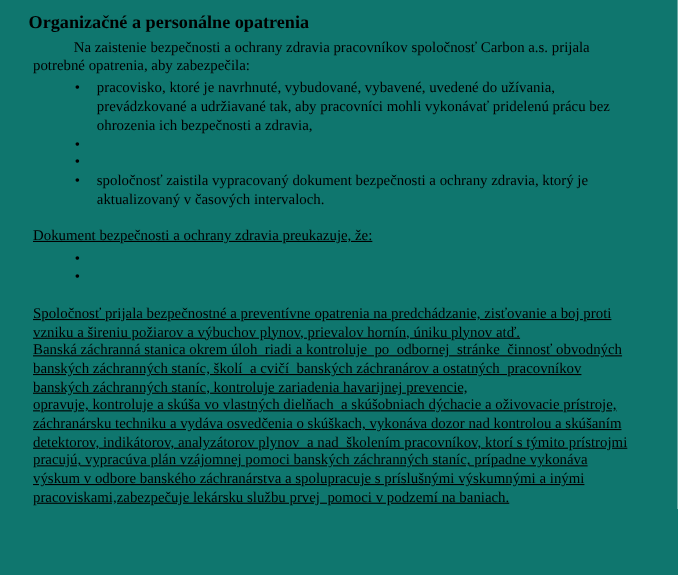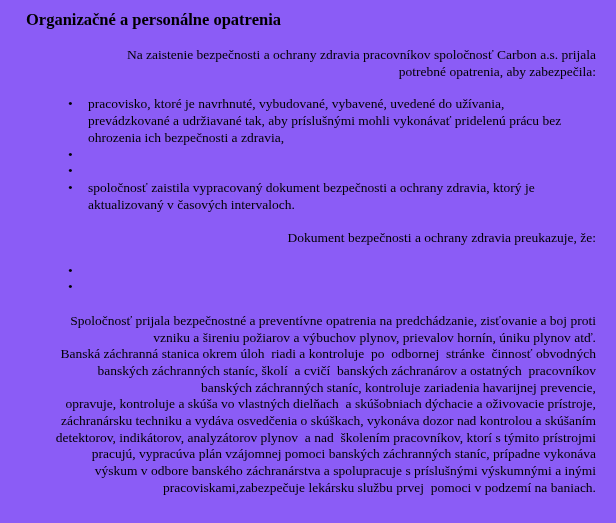--- a/index.html
+++ b/index.html
@@ -10,43 +10,43 @@
   body {
     width: 616px;
     height: 523px;
     overflow: hidden;
   }
   .page {
     box-sizing: border-box;
     width: 616px;
     height: 523px;
     padding: 9px 4px 0 26px;
-    background: #8b5cf6;
+    background: #0f766e;
     color: #000000;
     font-family: "Liberation Serif", "DejaVu Serif", serif;
     font-size: 13.5px;
     line-height: 16.7px;
   }
   .doc-title {
     margin: 0;
     font-size: 16.5px;
     line-height: 22px;
     font-weight: bold;
     white-space: pre-wrap;
   }
   .para {
-    margin: 16px;
+    margin: 4px;
     white-space: pre-wrap;
-    text-align: right;
   }
   .para.first-indent {
     text-indent: 37px;
   }
   .blank-above {
     margin-top: 16.7px;
+    text-decoration: underline;
   }
   ul.bullet-list {
     margin: 0;
     padding: 0;
     list-style: none;
   }
   ul.bullet-list li {
     display: flex;
     align-items: flex-start;
   }
@@ -68,21 +68,21 @@
 
   <h1 class="doc-title">Organizačné a personálne opatrenia</h1>
 
   <p class="para first-indent">Na zaistenie bezpečnosti a ochrany zdravia pracovníkov spoločnosť Carbon a.s. prijala
 potrebné opatrenia, aby zabezpečila:</p>
 
   <ul class="bullet-list">
     <li>
       <span class="bullet-marker">•</span>
       <span class="li-text">pracovisko, ktoré je navrhnuté, vybudované, vybavené, uvedené do užívania,
-prevádzkované a udržiavané tak, aby príslušnými mohli vykonávať pridelenú prácu bez
+prevádzkované a udržiavané tak, aby pracovníci mohli vykonávať pridelenú prácu bez
 ohrozenia ich bezpečnosti a zdravia,</span>
     </li>
     <li>
       <span class="bullet-marker">•</span>
     </li>
     <li>
       <span class="bullet-marker">•</span>
     </li>
     <li>
       <span class="bullet-marker">•</span>

